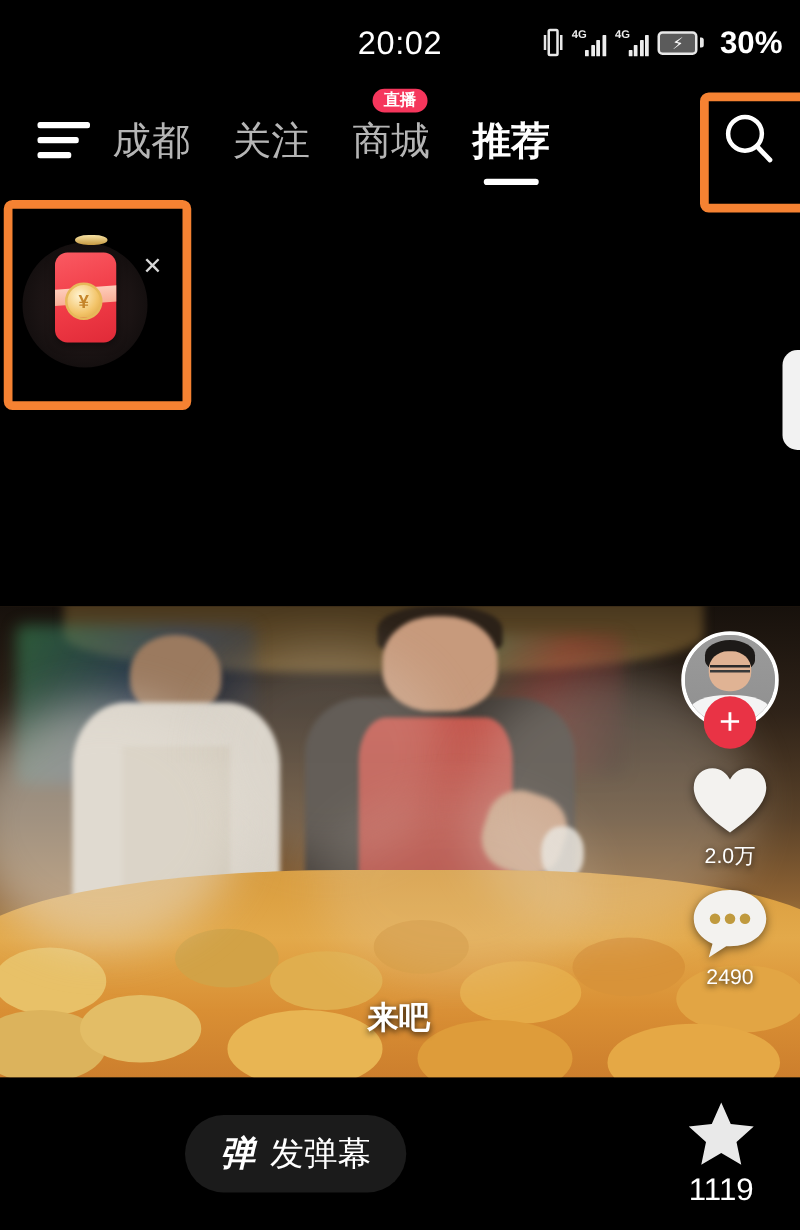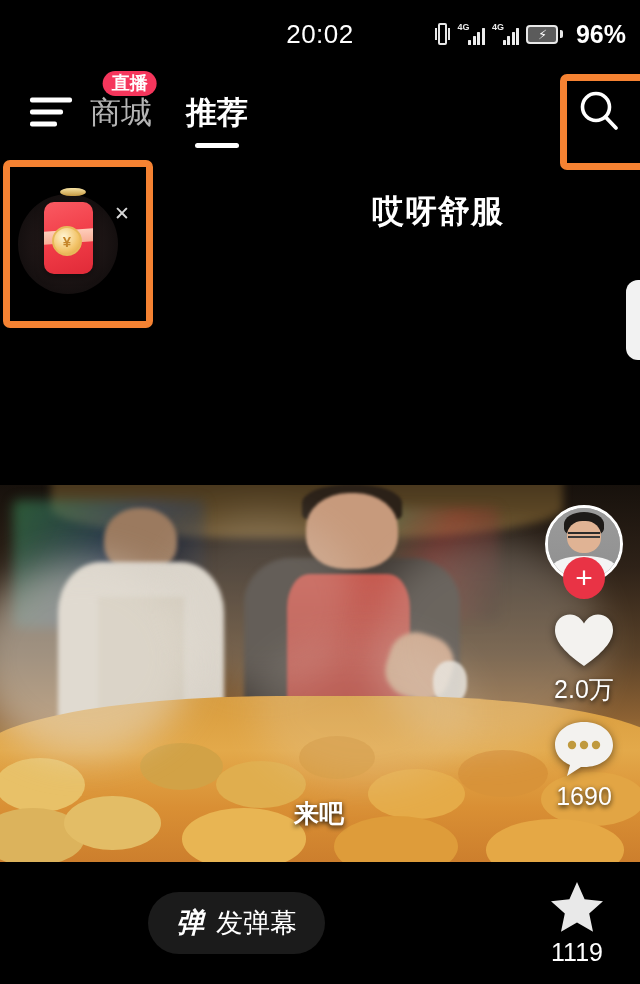--- a/index.html
+++ b/index.html
@@ -58,21 +58,21 @@
 
   .tabs { position:absolute; left:88px; top:0; height:88px;
     display:flex; align-items:center; gap:30px; }
   .tab { position:relative; color:#b5b5b5; font-size:31px; line-height:1;
     padding:4px 2px; cursor:pointer; white-space:nowrap; }
   .tab.active { color:#fff; font-weight:700; }
   .tab .underline { position:absolute; left:50%; transform:translateX(-50%);
     bottom:-16px; width:44px; height:5px; background:#fff; border-radius:3px; }
   .live-badge {
     position:absolute; top:-22px; left:50%; transform:translateX(-34%);
-    background:#f5365c; color:#fff; font-size:18px; font-weight:700;
+    background:#f5365c; color:#fff; font-size:13px; font-weight:700;
     padding:2px 9px 3px; border-radius:14px; white-space:nowrap; line-height:1.15;
   }
 
   .search-btn { position:absolute; right:14px; top:50%; transform:translateY(-50%);
     width:52px; height:52px; cursor:pointer; }
   .search-btn svg { width:52px; height:52px; }
 
   
   .annot { position:absolute; border:7px solid #f58232; border-radius:7px;
     pointer-events:none; z-index:60; }
@@ -175,21 +175,21 @@
     border-top:2px solid #2a2a2a; border-bottom:2px solid #3a3a3a; }
   .av-shirt { position:absolute; left:6%; bottom:0; width:88%; height:34%;
     background:#f4f4f4; border-radius:48% 48% 0 0; }
   .plus { position:absolute; left:50%; bottom:-16px; transform:translateX(-50%);
     width:42px; height:42px; border-radius:50%; background:#e93345;
     display:flex; align-items:center; justify-content:center;
     color:#fff; font-size:30px; font-weight:300; line-height:1; cursor:pointer; }
 
   .act { display:flex; flex-direction:column; align-items:center; margin-bottom:14px; }
   .act svg { display:block; filter:drop-shadow(0 2px 4px rgba(0,0,0,.5)); }
-  .act .cnt { color:#fff; font-size:25px; font-weight:500; margin-top:4px;
+  .act .cnt { color:#fff; font-size:17px; font-weight:500; margin-top:4px;
     text-shadow:0 2px 5px rgba(0,0,0,.9); }
 
   
   .bottom { position:absolute; left:0; bottom:0; width:640px; height:122px;
     background:#000; display:flex; align-items:center; }
   .pill { height:62px; border-radius:34px; background:#1b1b1b;
     display:flex; align-items:center; justify-content:center; gap:12px;
     padding:0 28px; cursor:pointer; }
   .pill .lbl { color:#fff; font-size:27px; font-weight:500; white-space:nowrap; }
   .pill-danmaku { position:absolute; left:148px; }
@@ -233,33 +233,39 @@
             <i></i>
           </span>
       </div>
 
       <div class="batt">
         <span class="body">
             <span class="bolt">⚡</span>
           </span>
           <span class="cap"></span>
       </div>
-      <span class="batt-pct">96%</span>
+      <span class="batt-pct">30%</span>
     </div>
   </div>
 
   <div class="navbar">
 
     <div class="hamburger">
       <span></span>
         <span></span>
         <span></span>
     </div>
 
     <div class="tabs">
+      <div class="tab">
+        <span>成都</span>
+      </div>
+      <div class="tab">
+        <span>关注</span>
+      </div>
       <div class="tab">
         <span class="live-badge">直播</span>
         <span>商城</span>
       </div>
       <div class="tab active">
         <span>推荐</span>
         <span class="underline"></span>
       </div>
     </div>
 
@@ -278,24 +284,20 @@
       <div class="packet-band"></div>
     </div>
     <div class="packet-coin">
       <span>¥</span>
     </div>
     <div class="packet-close">✕</div>
   </div>
 
   <div class="drawer-peek"></div>
 
-  <div class="vid-caption">
-    <span class="txt">哎呀舒服</span>
-    <span class="emj">😂</span>
-  </div>
 
   <div class="video">
     <div class="scene">
       <div class="bg-stall"></div>
       <div class="hood"></div>
       <div class="shoplights"></div>
       <div class="shoplights2"></div>
 
       <div class="cookL">
         <div class="head"></div>
@@ -358,21 +360,21 @@
     </div>
 
     <div class="act">
       <svg width="62" height="58" viewBox="0 0 62 58">
         <path d="M31 2 C14 2 2 12 2 25 C2 34 8 41 17 45 L14 56 L28 47
                  C29.3 47.1 30.2 47 31 47 C48 47 60 37.5 60 25 C60 12 48 2 31 2 Z" fill="#f3f2ef"></path>
         <circle cx="19" cy="25" r="4.2" fill="#c09a3e"></circle>
         <circle cx="31" cy="25" r="4.2" fill="#c09a3e"></circle>
         <circle cx="43" cy="25" r="4.2" fill="#c09a3e"></circle>
       </svg>
-      <span class="cnt">1690</span>
+      <span class="cnt">2490</span>
     </div>
   </div>
 
   <div class="bottom">
 
     <div class="pill pill-danmaku">
       <span class="dm-glyph">弹</span>
       <span class="lbl">发弹幕</span>
     </div>
 

